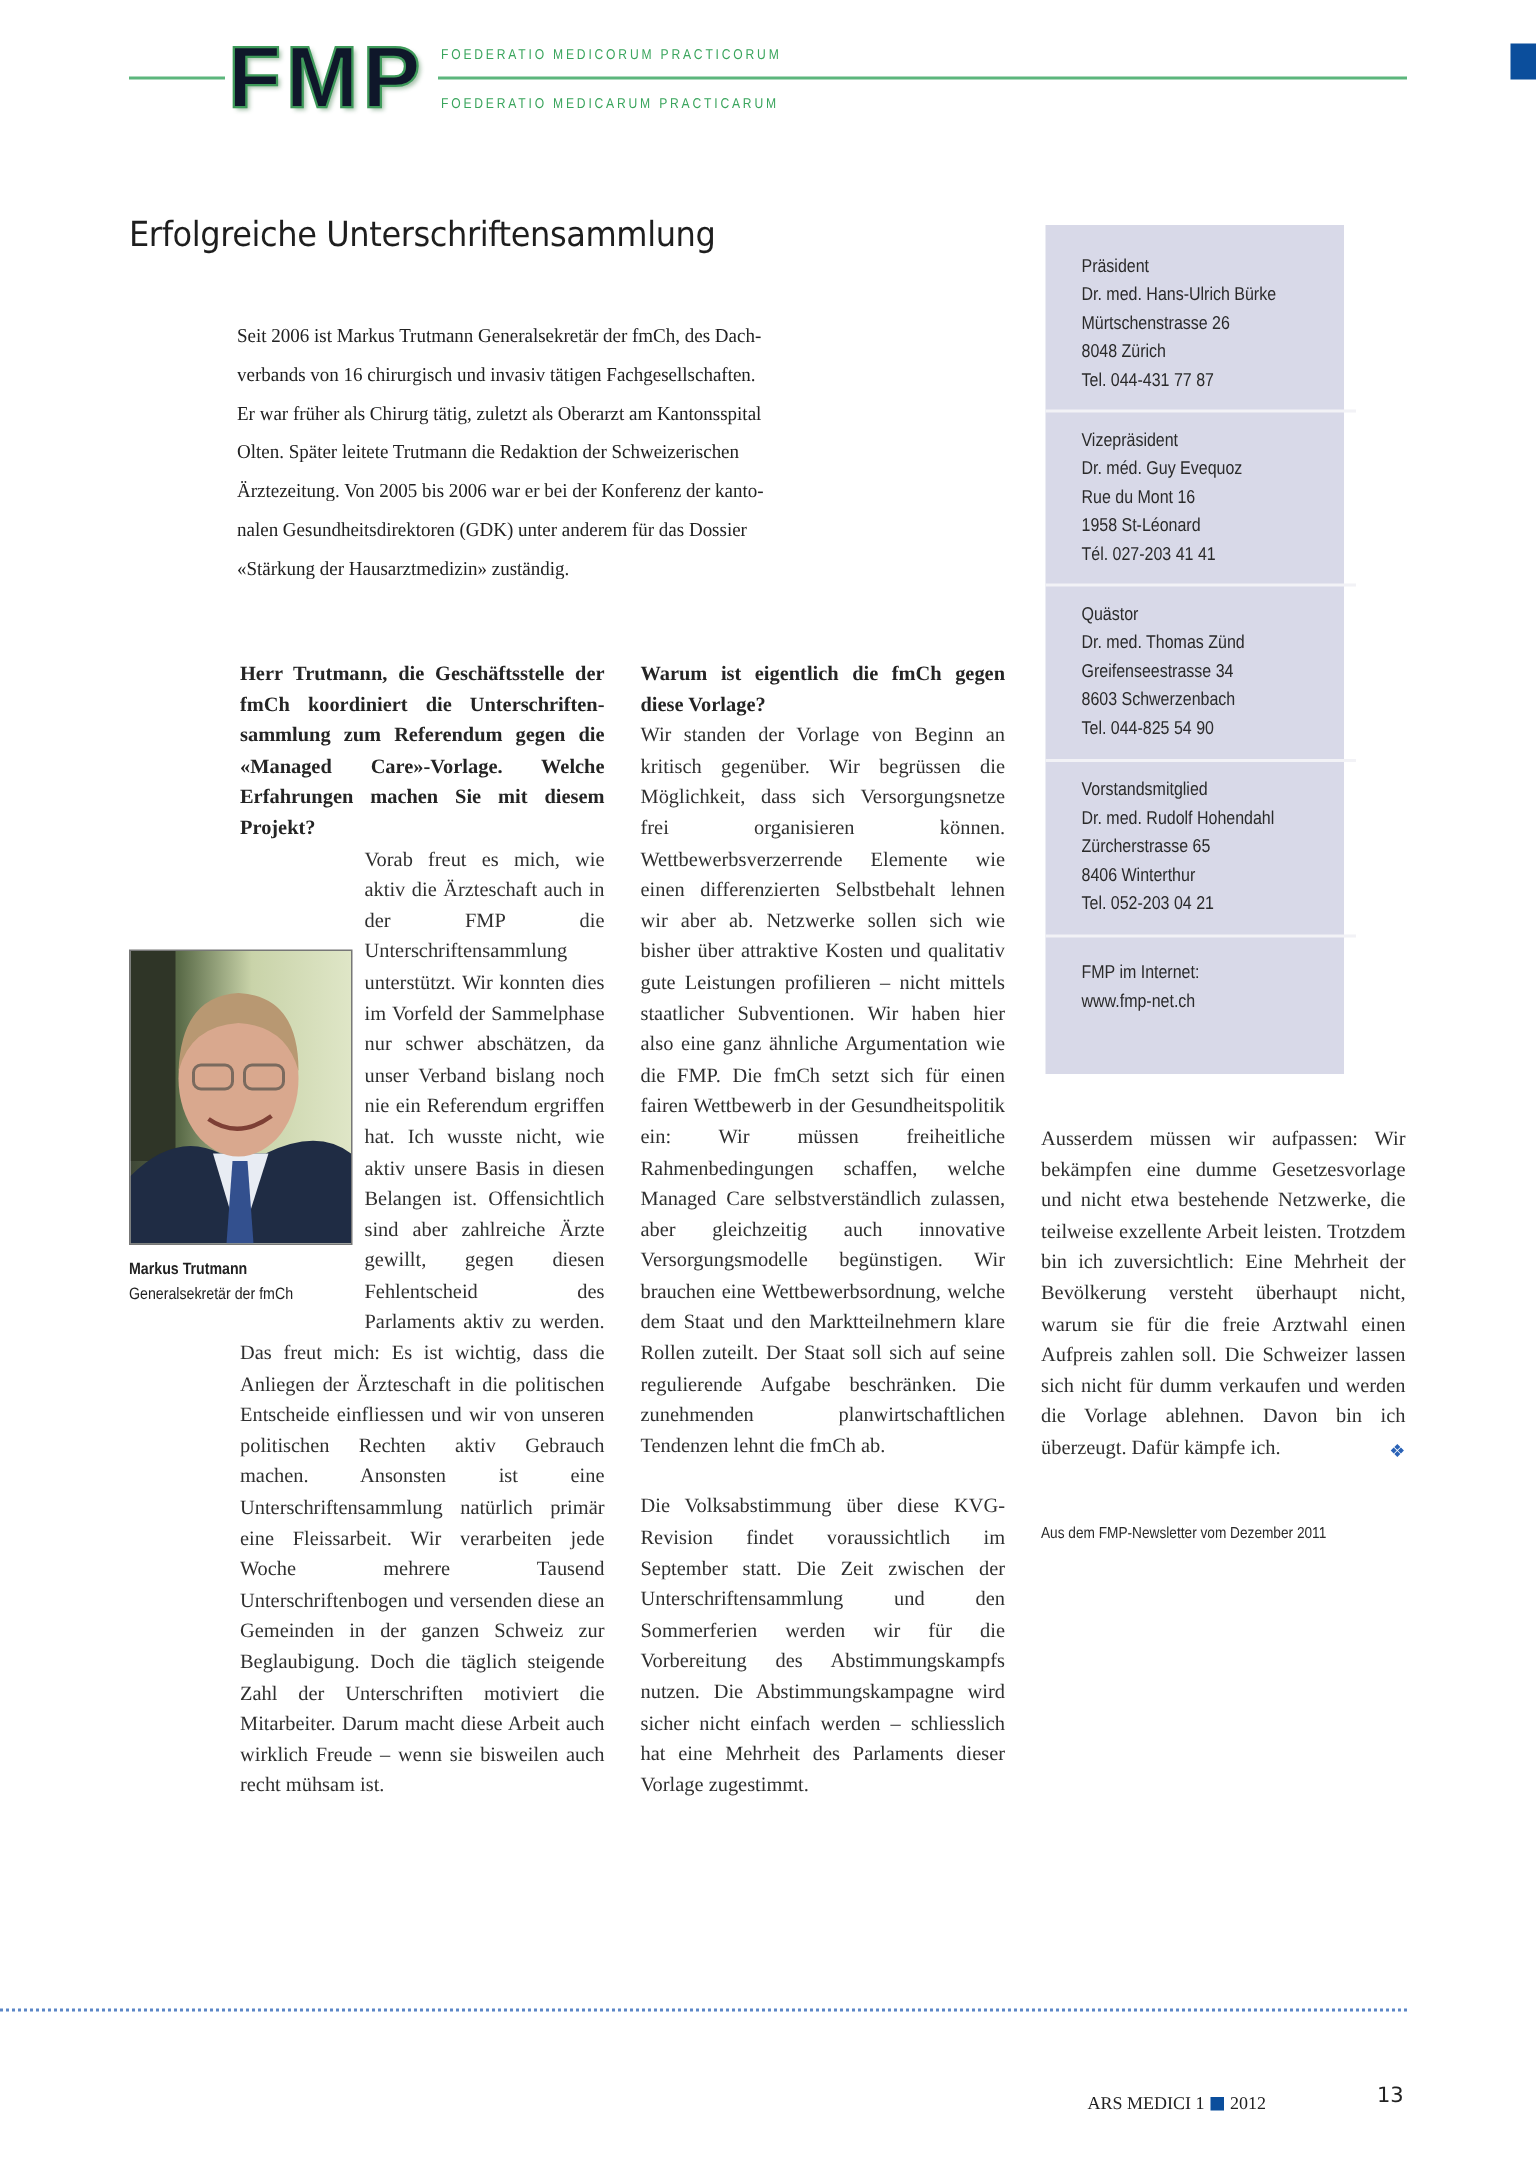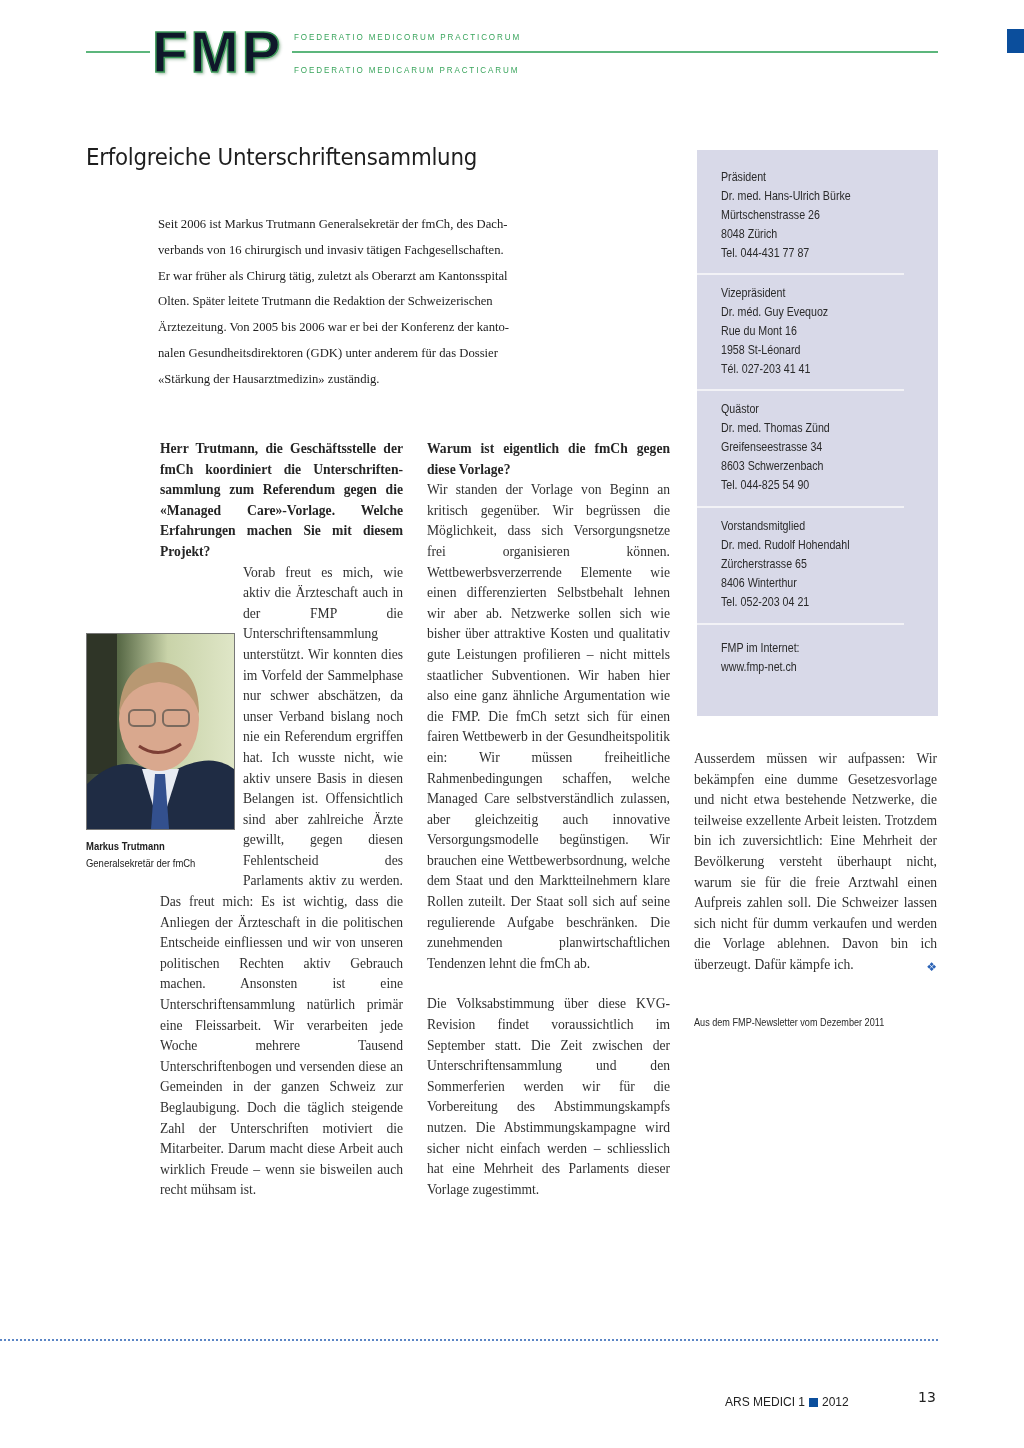--- a/index.html
+++ b/index.html
@@ -14,42 +14,42 @@
   .latin1 { top:31px; }
   .latin2 { top:64px; }
   .blue-tab { left:1007px; top:29px; width:17px; height:24px; background:#0b4e9c; }
 
   
   .title { left:86px; top:144px; font-family:"DejaVu Sans", sans-serif; font-size:23px; color:#1e1e1e; letter-spacing:-0.3px; transform:scaleX(0.93); transform-origin:left; white-space:nowrap; }
   .lead { left:158px; top:211px; width:500px; font-family:Liberation Serif, serif; font-size:13.2px; line-height:25.8px; color:#222; }
   .lead p { margin:0; white-space:nowrap; transform:scaleX(0.96); transform-origin:left; }
 
   
-  .infobox { left:697px; top:150px; width:241px; height:566px; background:#d8d9e8; }
+  .infobox { left:697px; top:150px; width:199px; height:566px; background:#d8d9e8; }
   .infobox .grp { position:absolute; left:24px; font-family:"Liberation Sans", sans-serif; font-size:12.4px; line-height:19px; color:#2a2a2a; transform:scaleX(0.86); transform-origin:left; white-space:nowrap; }
   .infobox .sep { position:absolute; left:0; width:207px; height:2px; background:#f2f2f6; }
 
   
   .col { font-size:13.6px; line-height:20.6px; color:#303030; text-align:justify; }
   .col p { margin:0; }
   .col .q { font-weight:bold; color:#252525; }
   .col1 { left:160px; top:439px; width:243px; }
   .col2 { left:427px; top:439px; width:243px; }
   .col3 { left:694px; top:749px; width:243px; }
   .float-space { float:left; width:83px; height:288px; }
   .photo { left:86px; top:633px; width:147px; height:195px; border:1px solid #777; overflow:hidden;
            background:linear-gradient(90deg,#3e4636 0%, #5a6b48 22%, #c9d3a9 55%, #dfe6c7 100%); }
   .caption { left:86px; top:838px; font-family:"Liberation Sans", sans-serif; font-size:11px; line-height:17px; color:#222; transform:scaleX(0.86); transform-origin:left; white-space:nowrap; }
   .caption .nm { font-weight:bold; }
   .endmark { color:#2a62b6; font-size:12px; float:right; margin-top:2px; }
   .source { left:694px; top:1016px; font-family:"Liberation Sans", sans-serif; font-size:10.6px; color:#2a2a2a; transform:scaleX(0.86); transform-origin:left; white-space:nowrap; }
 
   
   .dots { left:0; top:1339px; width:938px; height:0; border-top:2px dotted #5b86c6; }
-  .footer { left:725px; top:1395px; font-family:Liberation Sans, sans-serif; font-size:12px; color:#222; white-space:nowrap; display:flex; align-items:center; gap:4px; }
+  .footer { left:725px; top:1395px; font-family:Liberation Serif, serif; font-size:12px; color:#222; white-space:nowrap; display:flex; align-items:center; gap:4px; }
   .footer .sq { width:9px; height:9px; background:#0b4e9c; display:inline-block; }
   .pagenum { left:918px; top:1389px; font-family:"DejaVu Sans", sans-serif; font-size:14px; color:#222; }
 </style>
 </head>
 <body>
 
 <div class="abs hdr-line-left"></div>
 <div class="abs hdr-line-right"></div>
 <div class="abs logo">FMP</div>
 <div class="abs latin latin1">FOEDERATIO MEDICORUM PRACTICORUM</div>

